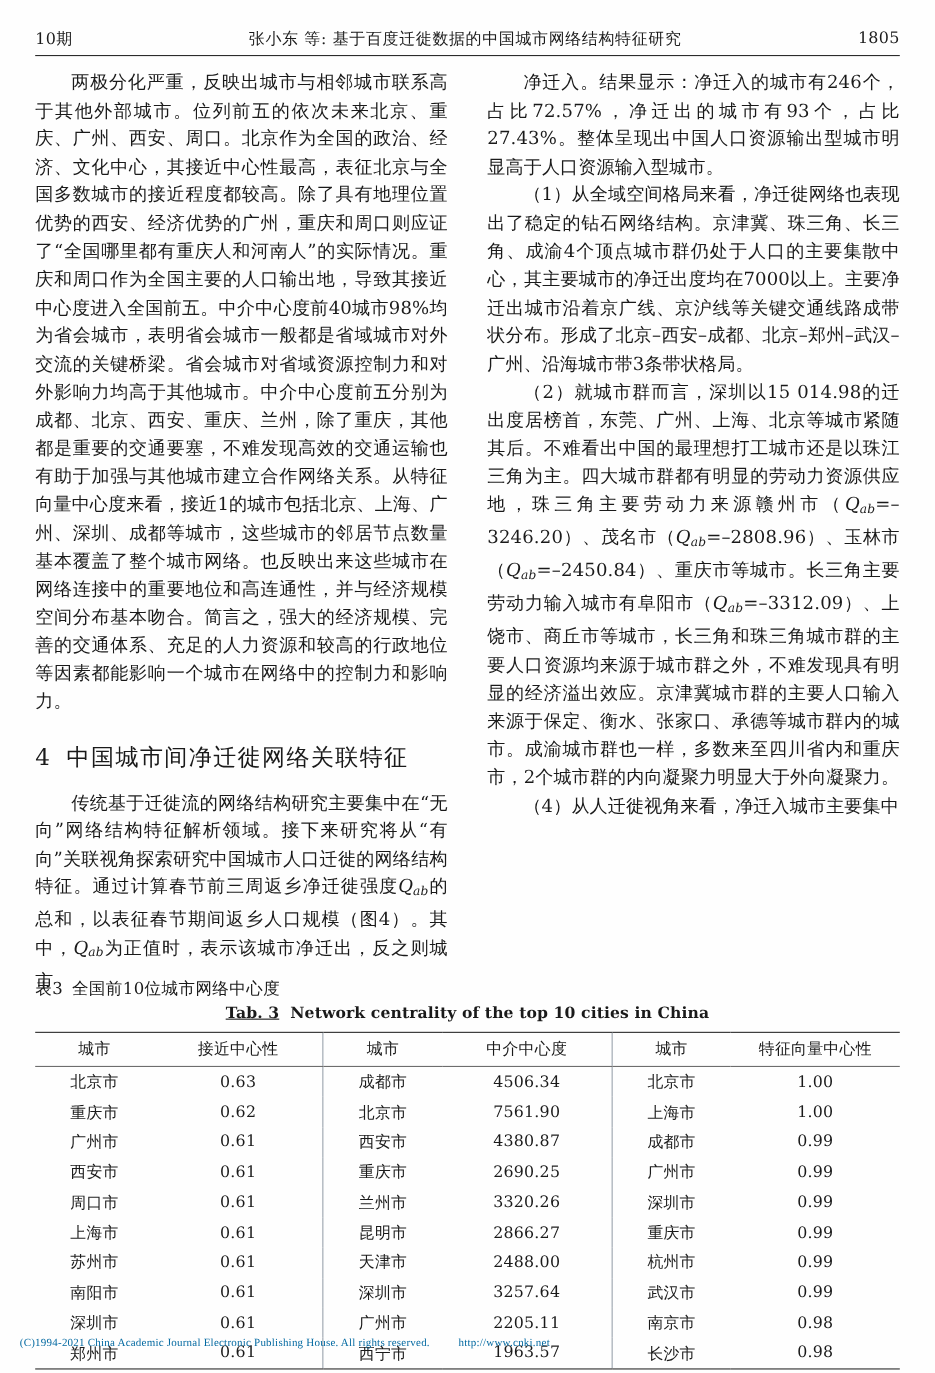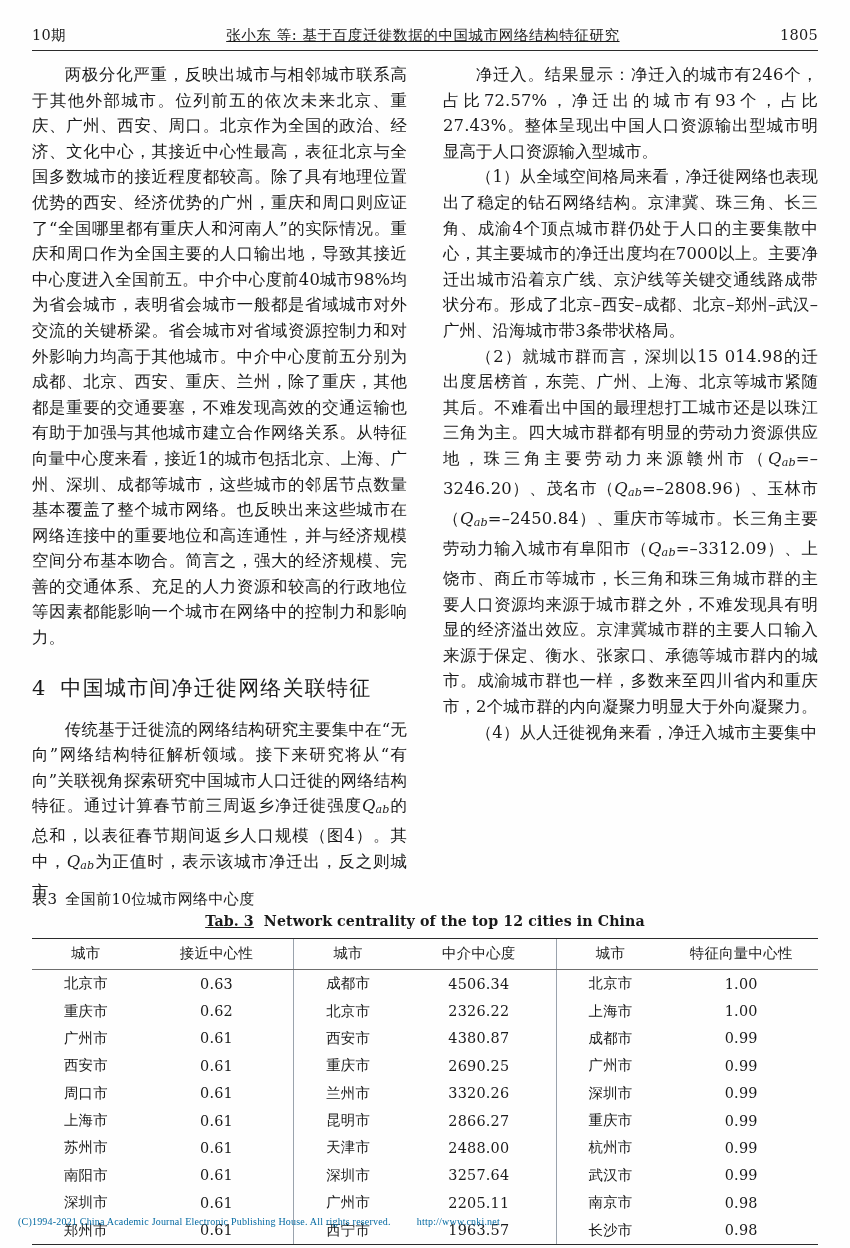--- a/index.html
+++ b/index.html
@@ -34,21 +34,20 @@
     justify-content: space-between;
     font-size: 14.5px;
     letter-spacing: 0.3px;
     color: #1b1b1b;
   }
   .runhead .rh-left { flex: 0 0 auto; }
   .runhead .rh-center {
     flex: 1 1 auto;
     text-align: center;
     letter-spacing: 0.6px;
-    text-decoration: underline;
   }
   .runhead .rh-right { flex: 0 0 auto; }
   .runhead-rule {
     position: absolute;
     left: 32px; top: 50px;
     width: 786px;
     height: 0;
     border-top: 1.6px solid #2b2b2b;
   }
 
@@ -197,21 +196,21 @@
       <p>（4）从人迁徙视角来看，净迁入城市主要集中</p>
     </div>
 
   </div>
 
   <div class="table-block">
     <div class="tbl-cap">
       <span class="cap-num">表3</span><span>全国前10位城市网络中心度</span>
     </div>
     <div class="tbl-cap-en">
-      <span class="cap-num">Tab. 3</span><span>Network centrality of the top 12 cities in China</span>
+      <span class="cap-num">Tab. 3</span><span>Network centrality of the top 10 cities in China</span>
     </div>
 
     <table class="data">
       <thead>
         <tr>
           <th class="c-city">城市</th>
           <th class="c-val">接近中心性</th>
           <th class="c-city sep-l">城市</th>
           <th class="c-val">中介中心度</th>
           <th class="c-city sep-l">城市</th>
@@ -224,21 +223,21 @@
             <td class="c-val num-cell">0.63</td>
             <td class="c-city sep-l">成都市</td>
             <td class="c-val num-cell">4506.34</td>
             <td class="c-city sep-l">北京市</td>
             <td class="c-val num-cell">1.00</td>
           </tr>
           <tr>
             <td class="c-city">重庆市</td>
             <td class="c-val num-cell">0.62</td>
             <td class="c-city sep-l">北京市</td>
-            <td class="c-val num-cell">2326.22</td>
+            <td class="c-val num-cell">7561.90</td>
             <td class="c-city sep-l">上海市</td>
             <td class="c-val num-cell">1.00</td>
           </tr>
           <tr>
             <td class="c-city">广州市</td>
             <td class="c-val num-cell">0.61</td>
             <td class="c-city sep-l">西安市</td>
             <td class="c-val num-cell">4380.87</td>
             <td class="c-city sep-l">成都市</td>
             <td class="c-val num-cell">0.99</td>

